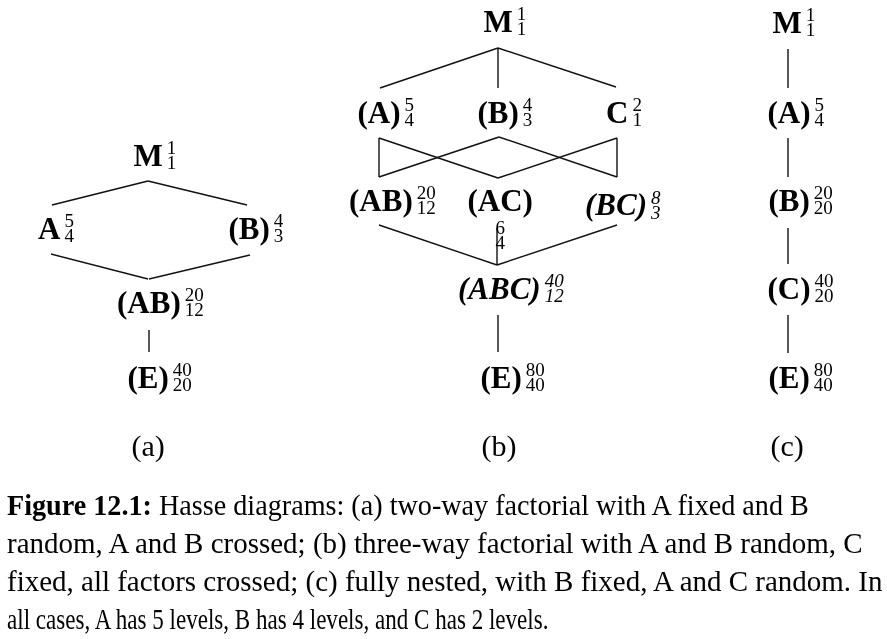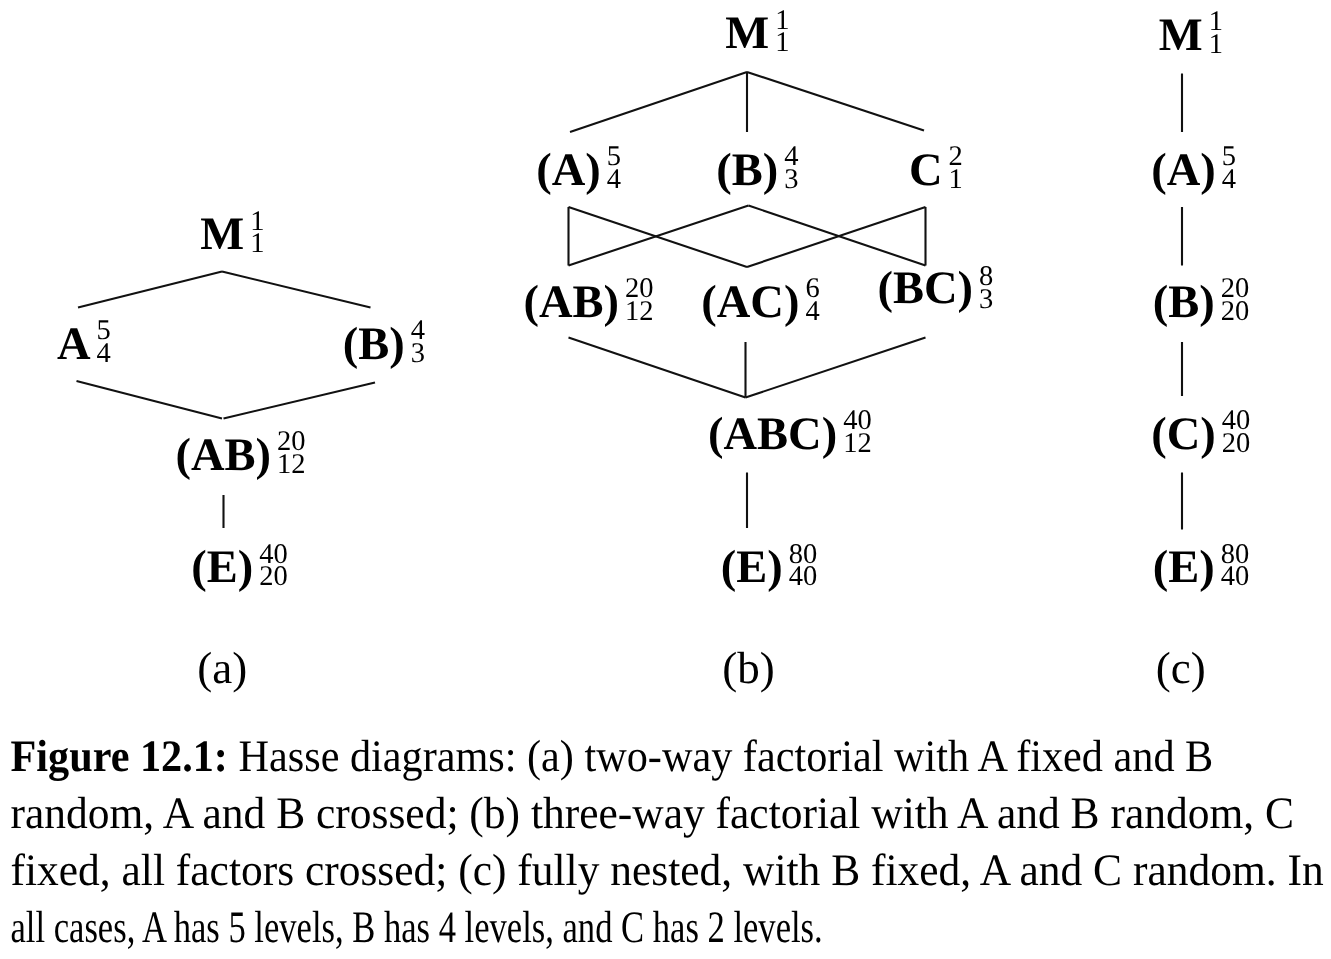--- a/index.html
+++ b/index.html
@@ -158,35 +158,35 @@
             <span>1</span>
           </span>
         </div>
         <div class="node" style="left: 349px; top: 184.5px;">
           <span class="main">(AB)</span>
           <span class="frac">
             <span>20</span>
             <span>12</span>
           </span>
         </div>
-        <div class="node" style="left: 467.5px; top: 184.5px;">
+        <div class="node" style="left: 467.5px; top: 184.5px; flex-direction: column;">
           <span class="main">(AC)</span>
           <span class="frac">
             <span>6</span>
             <span>4</span>
           </span>
         </div>
-        <div class="node" style="left: 585px; top: 176px;">
+        <div class="node" style="left: 585px; top: 189px; font-style: italic;">
           <span class="main">(BC)</span>
           <span class="frac">
             <span>8</span>
             <span>3</span>
           </span>
         </div>
-        <div class="node" style="left: 472px; top: 272.5px;">
+        <div class="node" style="left: 458px; top: 272.5px; font-style: italic;">
           <span class="main">(ABC)</span>
           <span class="frac">
             <span>40</span>
             <span>12</span>
           </span>
         </div>
         <div class="node" style="left: 480.5px; top: 361.5px;">
           <span class="main">(E)</span>
           <span class="frac">
             <span>80</span>

